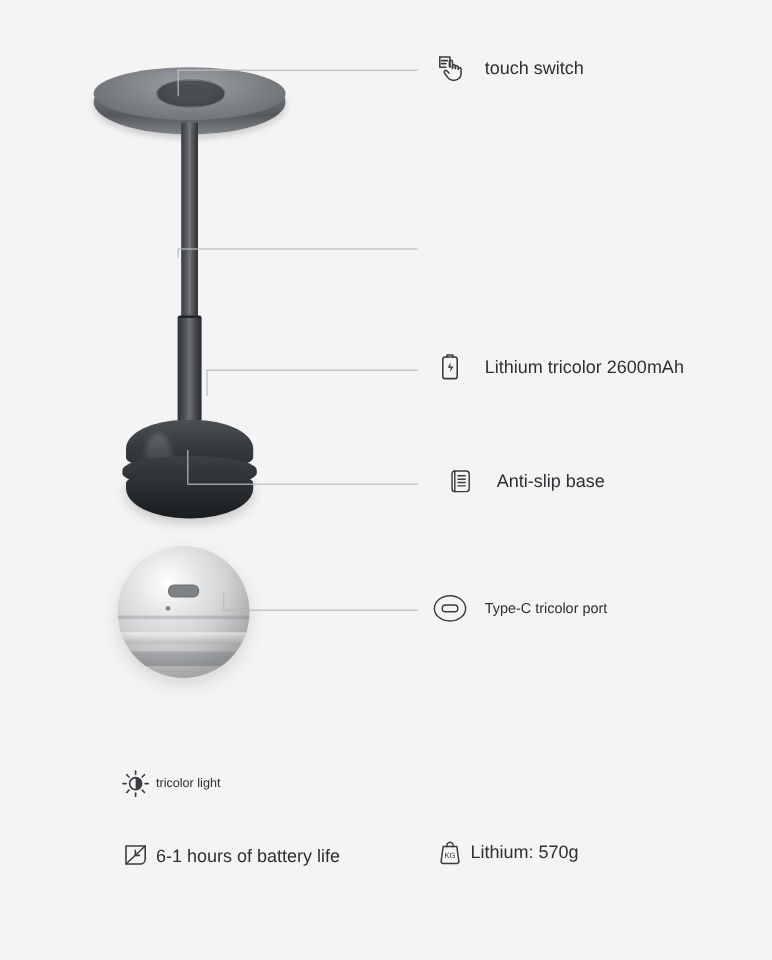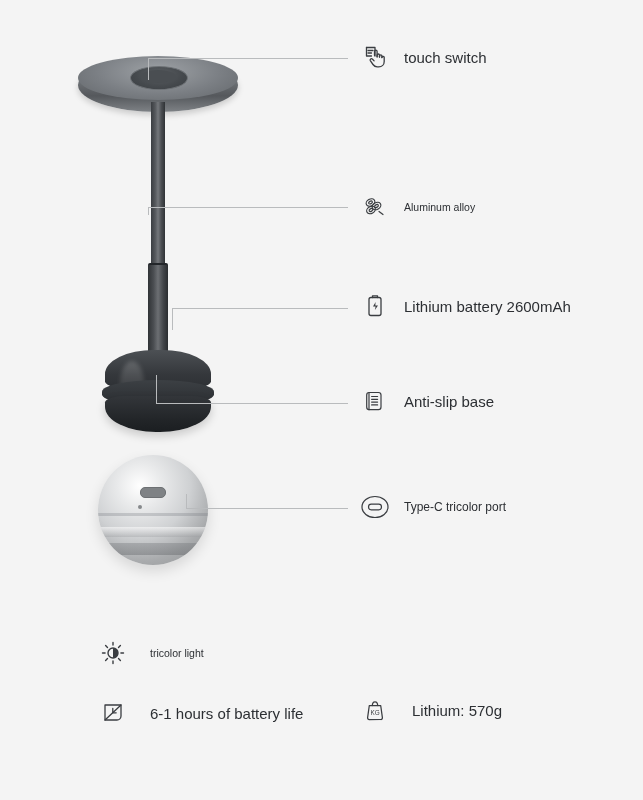--- a/index.html
+++ b/index.html
@@ -220,21 +220,21 @@
     position: absolute;
     left: 0;
     top: 618px;
     width: 643px;
     height: 140px;
   }
   .spec {
     position: absolute;
     display: flex;
     align-items: center;
-    gap: 20px;
+    gap: 0;
   }
   .spec .ico {
     width: 34px;
     height: 34px;
     display: flex;
     align-items: center;
     justify-content: center;
     color: #3a3d41;
     flex: 0 0 auto;
   }
@@ -302,47 +302,33 @@
         <path d="M8 8.5h5M8 11h3.5"></path>
         <path d="M14.5 13.5v-4a1.3 1.3 0 0 1 2.6 0v5.6"></path>
         <path d="M17.1 14.6v-1.4a1.2 1.2 0 0 1 2.4 0v1.8"></path>
         <path d="M19.5 15v-1a1.2 1.2 0 0 1 2.4 0v1.6"></path>
         <path d="M21.9 15.6v-.4a1.2 1.2 0 0 1 2.3 0v4.2c0 3.1-2.3 5.4-5.4 5.4h-1.6c-2 0-3.2-.9-4.2-2.3l-2.7-3.9a1.3 1.3 0 0 1 2-1.6l1.8 1.9"></path>
       </svg>
     </span>
     <span class="txt t-lg">touch switch</span>
   </div>
 
-  <div class="callout" style="left:358px; top:190px;">
-    <span class="ico">
-      <svg width="30" height="30" viewBox="0 0 30 30" fill="none" stroke="currentColor" stroke-width="1.2" stroke-linecap="round" stroke-linejoin="round">
-        <ellipse cx="10.5" cy="10.5" rx="4.6" ry="3.4" transform="rotate(-30 10.5 10.5)"></ellipse>
-        <ellipse cx="10.5" cy="10.5" rx="2" ry="1.3" transform="rotate(-30 10.5 10.5)"></ellipse>
-        <ellipse cx="16.5" cy="14" rx="4.6" ry="3.4" transform="rotate(-30 16.5 14)"></ellipse>
-        <ellipse cx="16.5" cy="14" rx="2" ry="1.3" transform="rotate(-30 16.5 14)"></ellipse>
-        <ellipse cx="11" cy="18" rx="4.6" ry="3.4" transform="rotate(-30 11 18)"></ellipse>
-        <ellipse cx="11" cy="18" rx="2" ry="1.3" transform="rotate(-30 11 18)"></ellipse>
-        <path d="M19 19.5l4 3"></path>
-      </svg>
-    </span>
-    <span class="txt t-sm">Aluminum alloy</span>
-  </div>
 
   <div class="callout" style="left:358px; top:289px;">
     <span class="ico">
       <svg width="30" height="30" viewBox="0 0 30 30" fill="none" stroke="currentColor" stroke-width="1.3" stroke-linecap="round" stroke-linejoin="round">
         <rect x="9" y="6.5" width="12" height="18" rx="2"></rect>
         <path d="M12.5 6.5V4.8h5v1.7"></path>
         <path d="M15.6 11l-2.6 4.4h2.6l-.7 3.6 3.1-4.6h-2.7z" fill="currentColor" stroke="none"></path>
       </svg>
     </span>
-    <span class="txt t-lg">Lithium battery 2600mAh</span>
-  </div>
-
-  <div class="callout" style="left:358px; top:384px;">
+    <span class="txt t-lg">Lithium tricolor 2600mAh</span>
+  </div>
+
+  <div class="callout" style="left:368px; top:384px;">
     <span class="ico">
       <svg width="30" height="30" viewBox="0 0 30 30" fill="none" stroke="currentColor" stroke-width="1.2" stroke-linecap="round" stroke-linejoin="round">
         <path d="M9 6.5h9.5c1.4 0 2.5 1.2 2.5 2.6v12c0 1.4-1.1 2.6-2.5 2.6H9z"></path>
         <path d="M9 6.5c-1.3 0-2.3 1.2-2.3 2.6v12c0 1.4 1 2.6 2.3 2.6"></path>
         <path d="M11.6 10.5h6M11.6 13.3h6M11.6 16.1h6M11.6 18.9h6"></path>
       </svg>
     </span>
     <span class="txt t-lg">Anti-slip base</span>
   </div>
 

